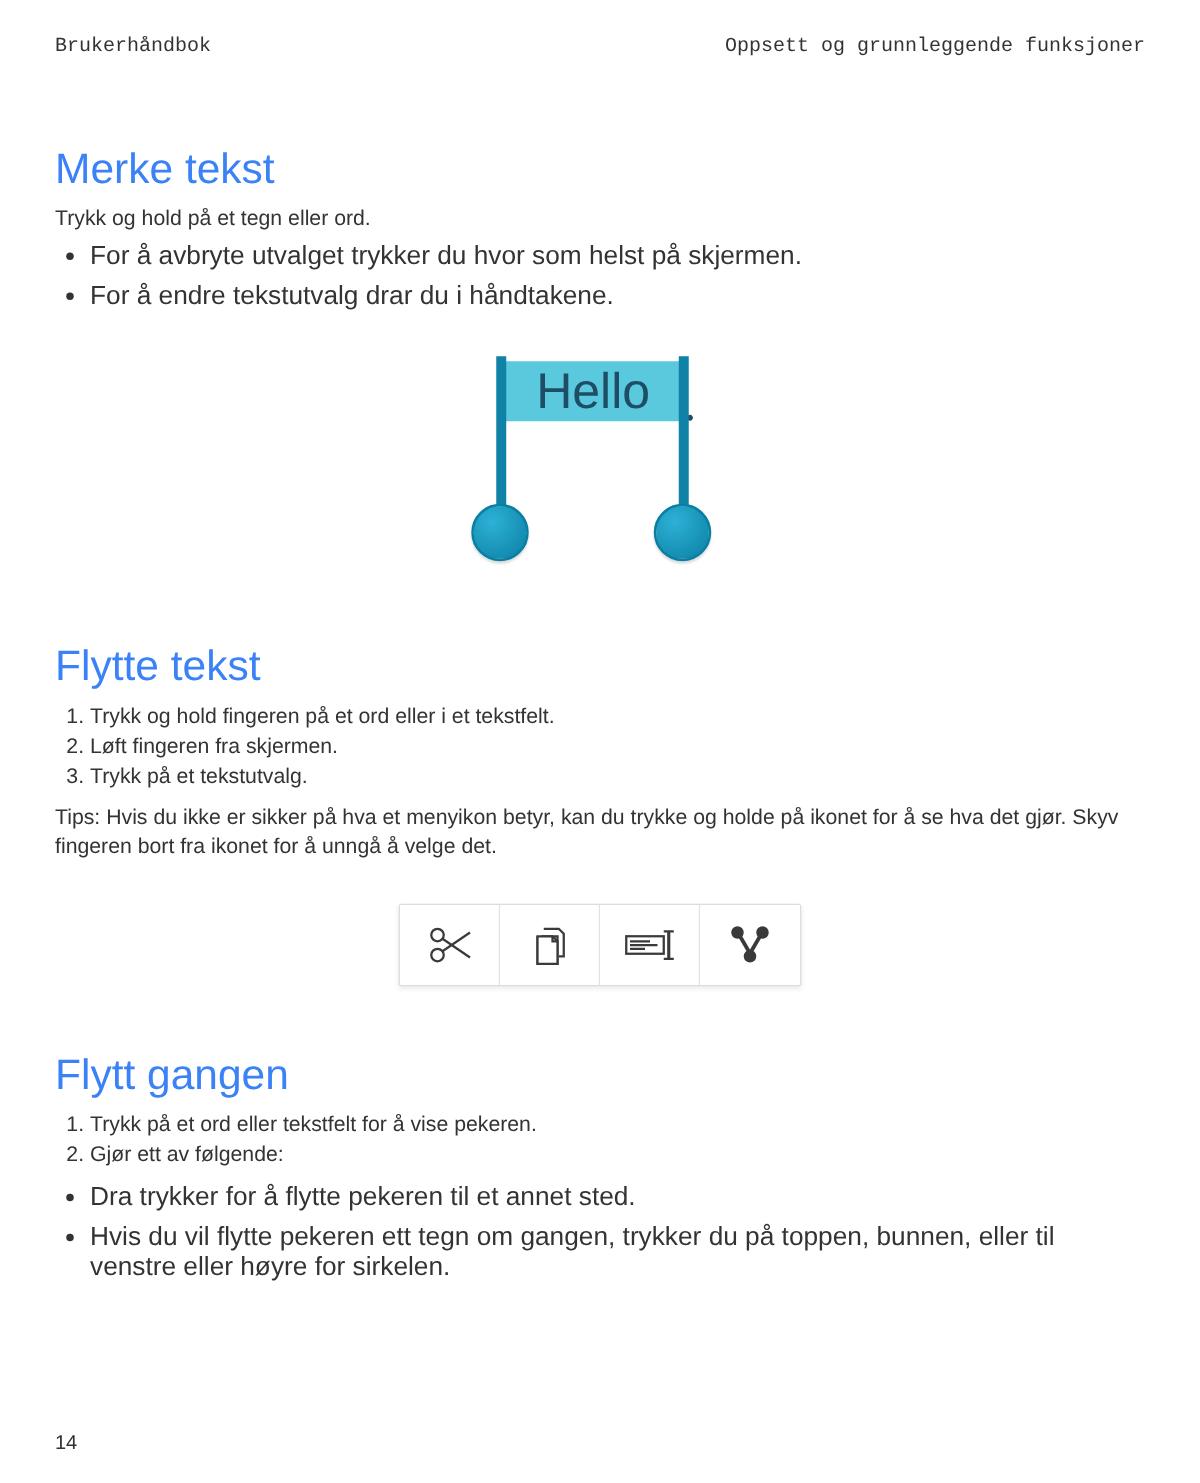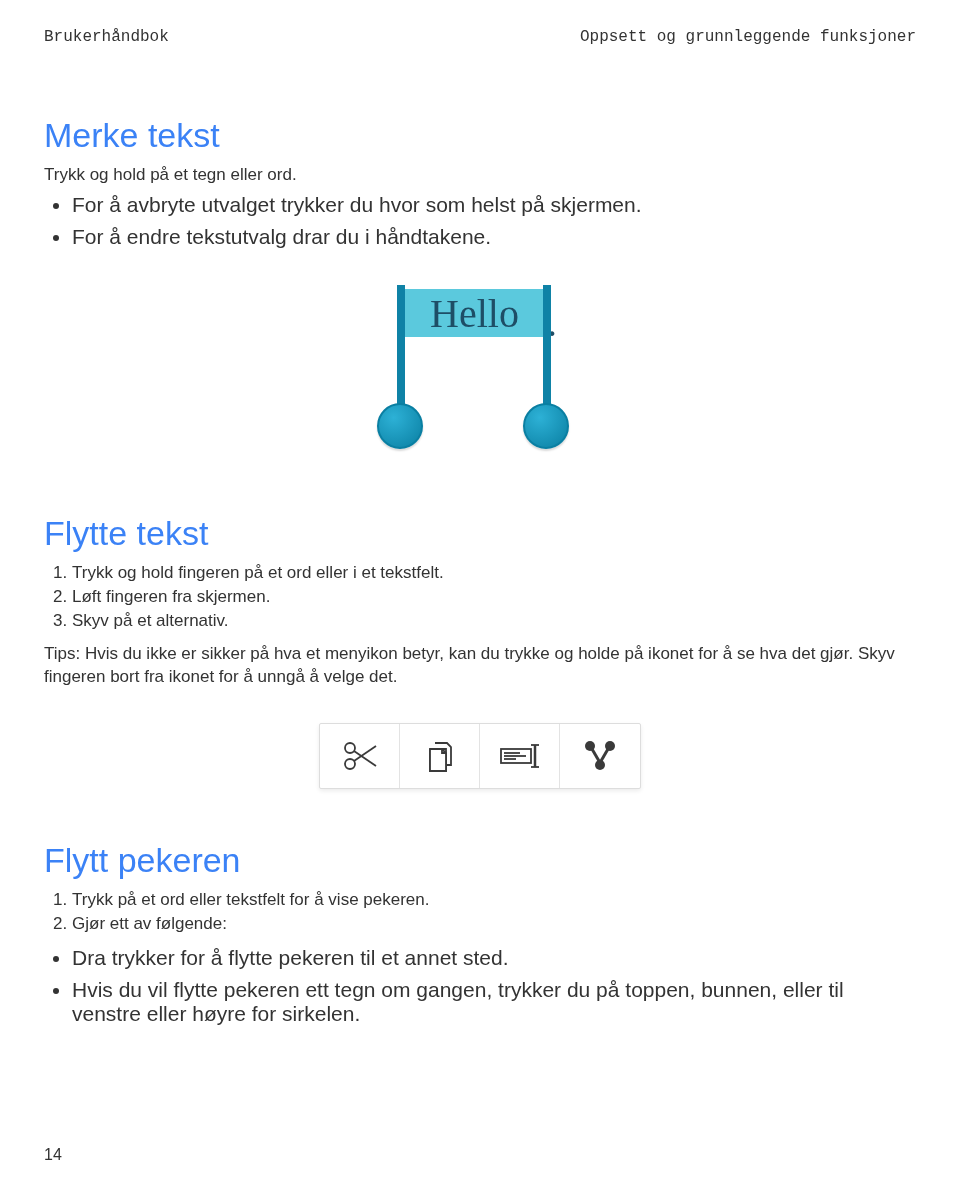--- a/index.html
+++ b/index.html
@@ -76,21 +76,21 @@
     position: absolute;
     left: 6px;
     top: 6px;
     width: 147px;
     height: 48px;
     background: #5bc9dd;
     display: flex;
     align-items: center;
     justify-content: center;
     font-size: 40px;
-    font-family: Liberation Serif, serif;
+    font-family: Liberation Sans, sans-serif;
     color: #1e4e66;
     font-weight: 400;
   }
   .hello-period {
     position: absolute;
     left: 152px;
     top: 16px;
     font-size: 40px;
     font-family: Georgia, serif;
     color: #1e4e66;
@@ -172,21 +172,21 @@
     <div class="sel-line right"></div>
     <div class="sel-handle left"></div>
     <div class="sel-handle right"></div>
   </div>
 </div>
 
 <h1 class="section-title">Flytte tekst</h1>
 <ol class="numbered">
   <li>Trykk og hold fingeren på et ord eller i et tekstfelt.</li>
   <li>Løft fingeren fra skjermen.</li>
-  <li>Skyv på et alternativ.</li>
+  <li>Trykk på et tekstutvalg.</li>
 </ol>
 <p class="tips">
   <span class="label">Tips:</span><span> Hvis du ikke er sikker på hva et menyikon betyr, kan du trykke og holde på ikonet for å se hva det gjør. Skyv fingeren bort fra ikonet for å unngå å velge det.</span>
 </p>
 
 <div class="fig2">
   <div class="toolbar">
     <div class="tbtn">
       <svg width="40" height="36" viewBox="0 0 40 36">
         <circle cx="10" cy="26" r="5"></circle>
@@ -219,21 +219,21 @@
         <circle cx="8" cy="7" r="5" fill="#3a3a3a" stroke="none"></circle>
         <circle cx="28" cy="7" r="5" fill="#3a3a3a" stroke="none"></circle>
         <circle cx="18" cy="26" r="5" fill="#3a3a3a" stroke="none"></circle>
         <line x1="10" y1="10" x2="17" y2="22" stroke-width="3" stroke="#3a3a3a"></line>
         <line x1="26" y1="10" x2="19" y2="22" stroke-width="3" stroke="#3a3a3a"></line>
       </svg>
     </div>
   </div>
 </div>
 
-<h1 class="section-title">Flytt pekeren</h1>
+<h1 class="section-title">Flytt gangen</h1>
 <ol class="numbered">
   <li>Trykk på et ord eller tekstfelt for å vise pekeren.</li>
   <li>Gjør ett av følgende:</li>
 </ol>
 <ul class="bullets">
   <li>Dra trykker for å flytte pekeren til et annet sted.</li>
   <li>Hvis du vil flytte pekeren ett tegn om gangen, trykker du på toppen, bunnen, eller til venstre eller høyre for sirkelen.</li>
 </ul>
 
 <div class="page-num">14</div>

